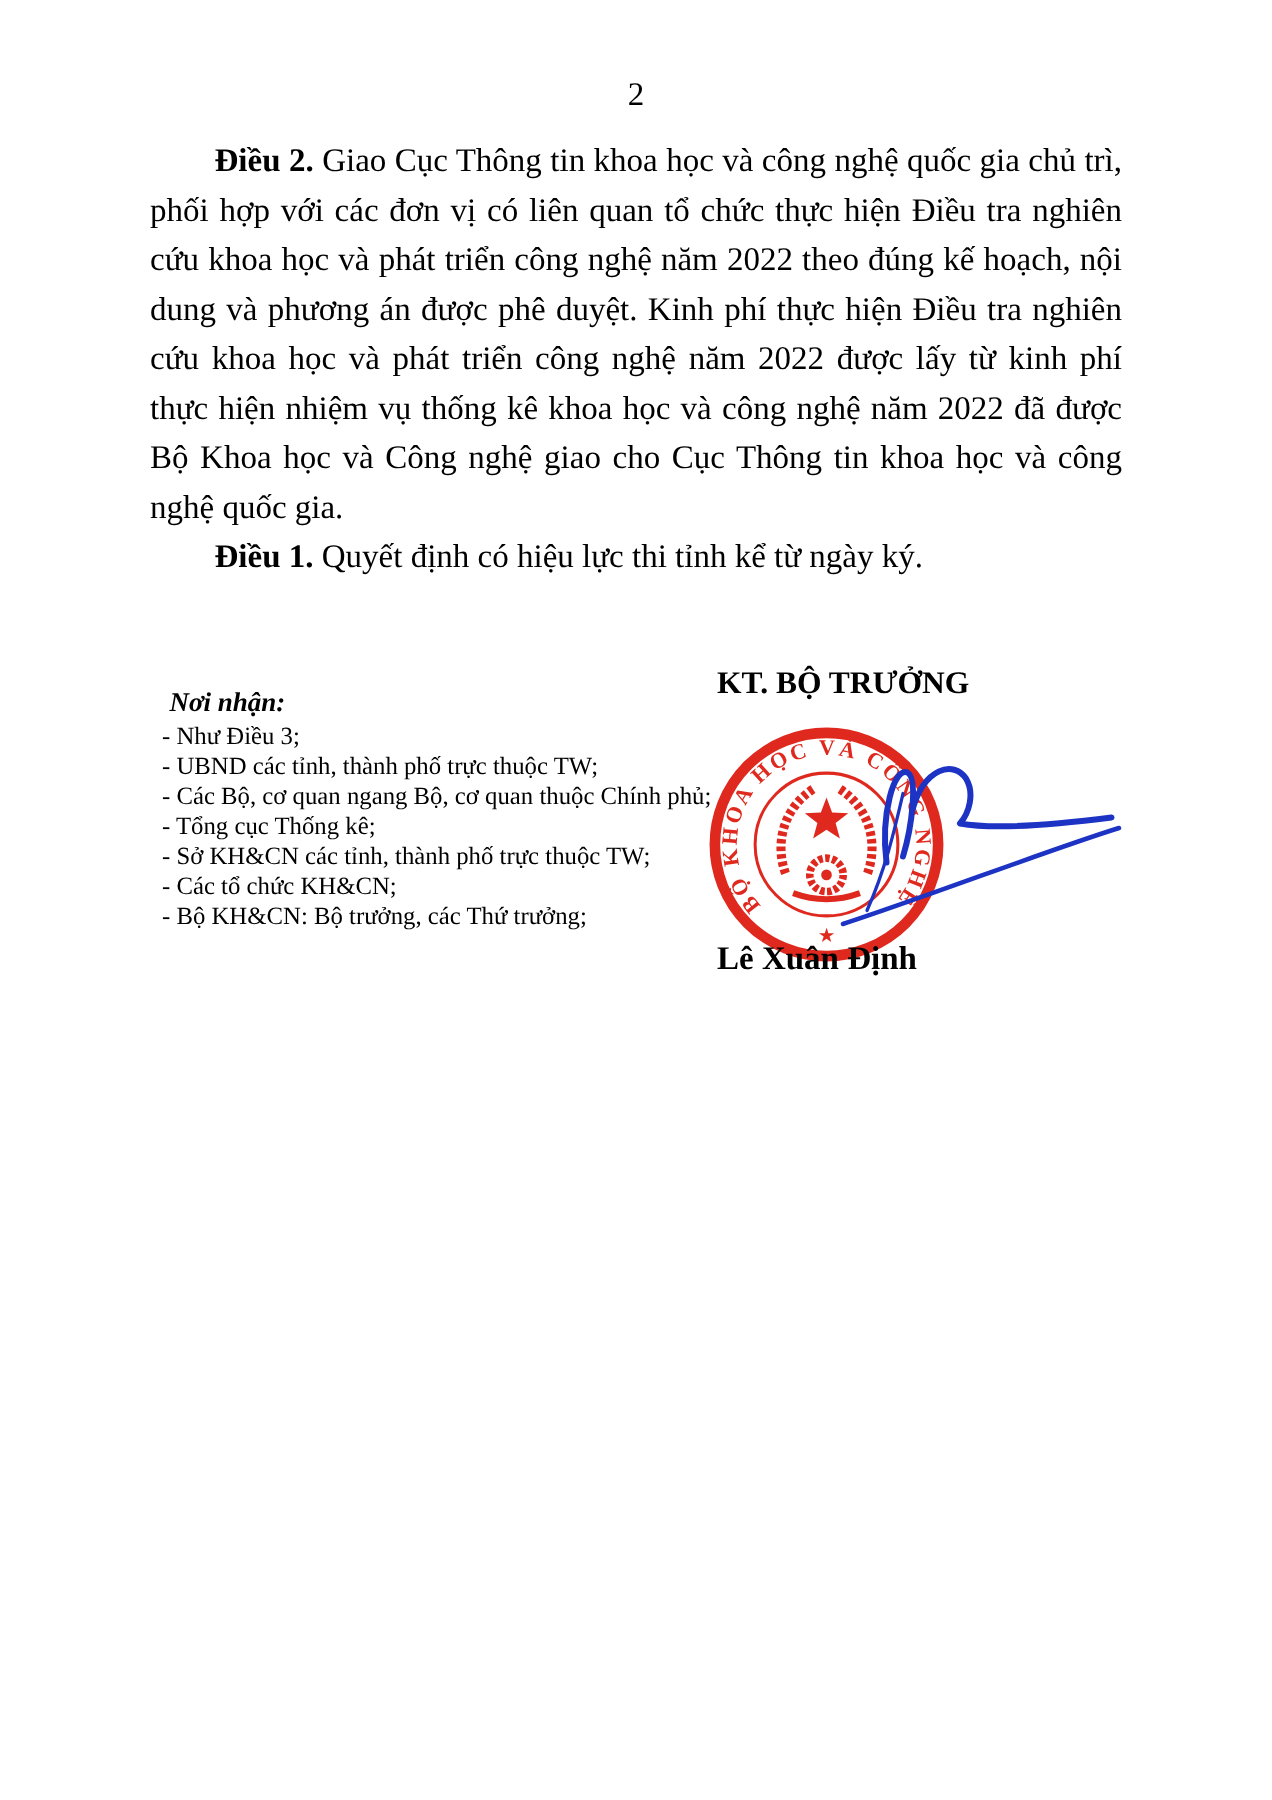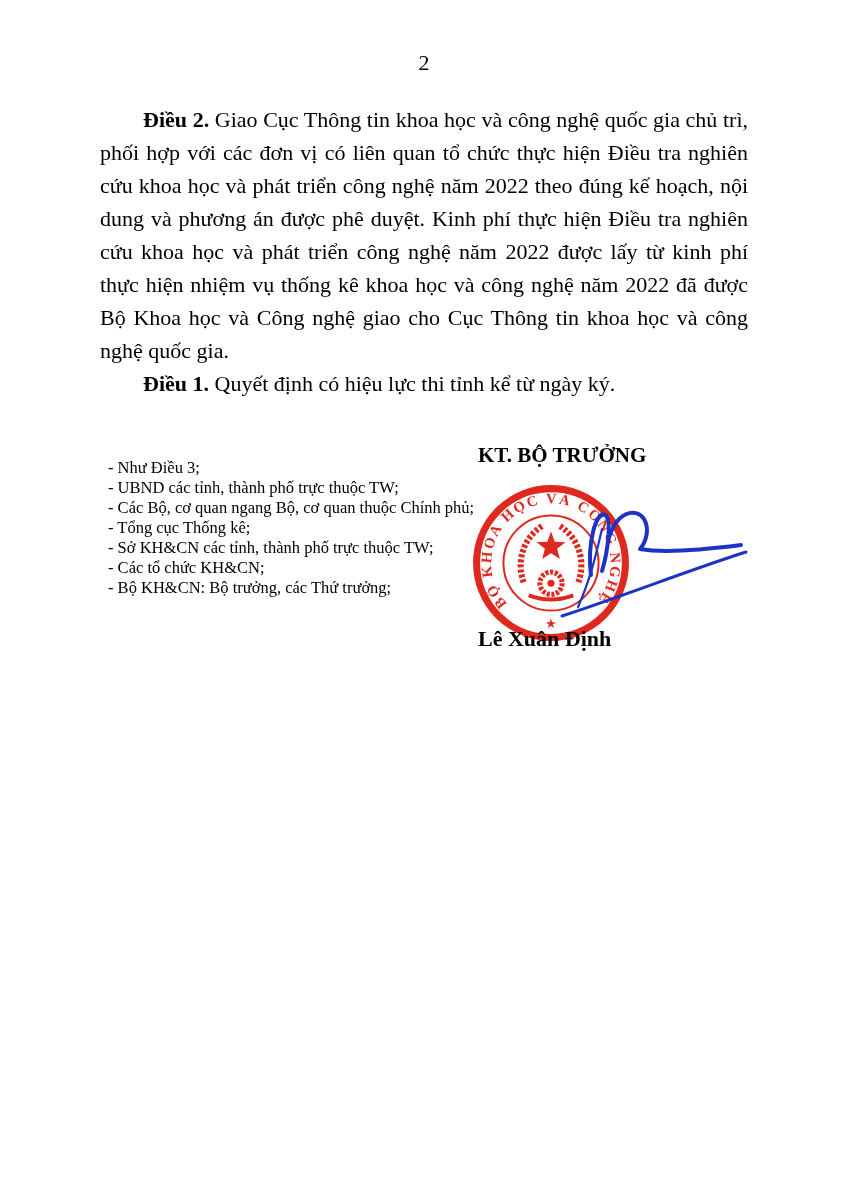--- a/index.html
+++ b/index.html
@@ -13,21 +13,21 @@
     overflow: hidden;
   }
   .page-number {
     position: absolute;
     top: 50px; left: 0; width: 100%;
     text-align: center;
     font-size: 22px;
   }
   .content {
     position: absolute;
-    top: 103px; left: 100px;
+    top: 90px; left: 100px;
     width: 648px;
     font-size: 22px;
     line-height: 33px;
     text-align: justify;
   }
   .content p { margin: 0; text-indent: 43px; }
   .lead { font-weight: bold; }
   .recipients {
     position: absolute;
     left: 108px; top: 458px;
@@ -77,20 +77,21 @@
 <div class="page">
 
   <div class="page-number">2</div>
 
   <div class="content">
     <p><span class="lead">Điều 2.</span><span> Giao Cục Thông tin khoa học và công nghệ quốc gia chủ trì, phối hợp với các đơn vị có liên quan tổ chức thực hiện Điều tra nghiên cứu khoa học và phát triển công nghệ năm 2022 theo đúng kế hoạch, nội dung và phương án được phê duyệt. Kinh phí thực hiện Điều tra nghiên cứu khoa học và phát triển công nghệ năm 2022 được lấy từ kinh phí thực hiện nhiệm vụ thống kê khoa học và công nghệ năm 2022 đã được Bộ Khoa học và Công nghệ giao cho Cục Thông tin khoa học và công nghệ quốc gia.</span></p>
     <p><span class="lead">Điều 1.</span><span> Quyết định có hiệu lực thi tỉnh kể từ ngày ký.</span></p>
   </div>
 
   <div class="recipients">
+    <div class="recipients-heading">Nơi nhận:</div>
     <div class="recipient-item">- Như Điều 3;</div>
     <div class="recipient-item">- UBND các tỉnh, thành phố trực thuộc TW;</div>
     <div class="recipient-item">- Các Bộ, cơ quan ngang Bộ, cơ quan thuộc Chính phủ;</div>
     <div class="recipient-item">- Tổng cục Thống kê;</div>
     <div class="recipient-item">- Sở KH&amp;CN các tỉnh, thành phố trực thuộc TW;</div>
     <div class="recipient-item">- Các tổ chức KH&amp;CN;</div>
     <div class="recipient-item">- Bộ KH&amp;CN: Bộ trưởng, các Thứ trưởng;</div>
   </div>
 
   <div class="authority">

